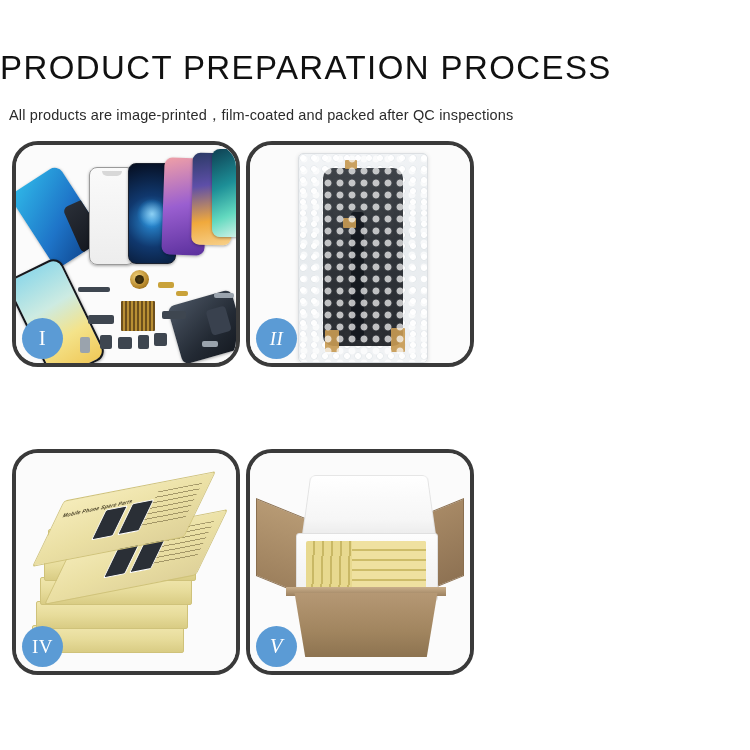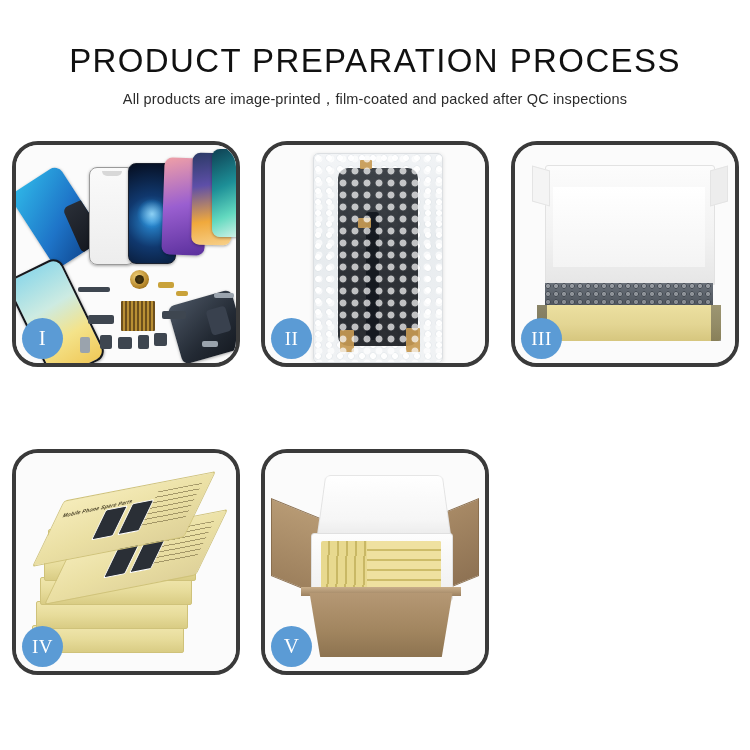--- a/index.html
+++ b/index.html
@@ -11,37 +11,37 @@
     width: 750px;
     height: 750px;
     position: relative;
     font-family: "Liberation Sans", sans-serif;
     overflow: hidden;
   }
 
   
   #header {
     position: absolute;
-    top: 0; left: 0;
+    top: 7px; left: 0;
     width: 750px;
     height: 130px;
-    text-align: center;
+    text-align: left;
   }
   #main-title {
     margin: 0;
     padding-top: 44px;
     font-size: 33px;
     font-weight: 500;
     letter-spacing: 1.4px;
     color: #111111;
     font-family: "Liberation Sans", sans-serif;
     line-height: 1.05;
   }
   #subtitle {
-    margin: 0;
+    margin: 9px;
     padding-top: 11px;
     font-size: 14.5px;
     font-weight: 400;
     color: #2b2b2b;
     letter-spacing: 0.15px;
   }
 
   
   #panel-grid {
     position: absolute;
@@ -61,21 +61,21 @@
     overflow: visible;
   }
   .panel-inner {
     position: absolute;
     inset: 0;
     border-radius: 22px;
     overflow: hidden;
     background: #fbfbfb;
   }
   .p-c1 { left: 0px; }
-  .p-c2 { left: 249px; }
+  .p-c2 { left: 234px; font-style: italic; }
   .p-c3 { left: 499px; }
   .p-r1 { top: 0px; }
   .p-r2 { top: 308px; }
 
   
   .badge {
     position: absolute;
     left: 6px;
     bottom: 4px;
     width: 41px;
@@ -436,31 +436,20 @@
           <div class="bag-tape" style="left:44px; top:64px; width:13px; height:10px;"></div>
           <div class="bag-tape" style="left:26px; top:176px; width:14px; height:22px;"></div>
           <div class="bag-tape" style="left:92px; top:174px; width:14px; height:24px;"></div>
           <div class="bubble-overlay"></div>
         </div>
       </div>
     </div>
     <div class="badge narrow">II</div>
   </div>
 
-  <div class="panel p-c3 p-r1">
-    <div class="panel-inner">
-      <div class="scene">
-        <div class="box3-lid"></div>
-        <div class="box3-foam"></div>
-        <div class="box3-wrap"></div>
-        <div class="box3-base"></div>
-      </div>
-    </div>
-    <div class="badge narrow">III</div>
-  </div>
 
   <div class="panel p-c1 p-r2">
     <div class="panel-inner">
       <div class="scene">
         <div class="stack">
 
           <div class="sbox" style="left:6px;  top:150px;"></div>
           <div class="sbox" style="left:10px; top:126px;"></div>
           <div class="sbox" style="left:14px; top:102px;"></div>
           <div class="sbox" style="left:18px; top:78px;"></div>

